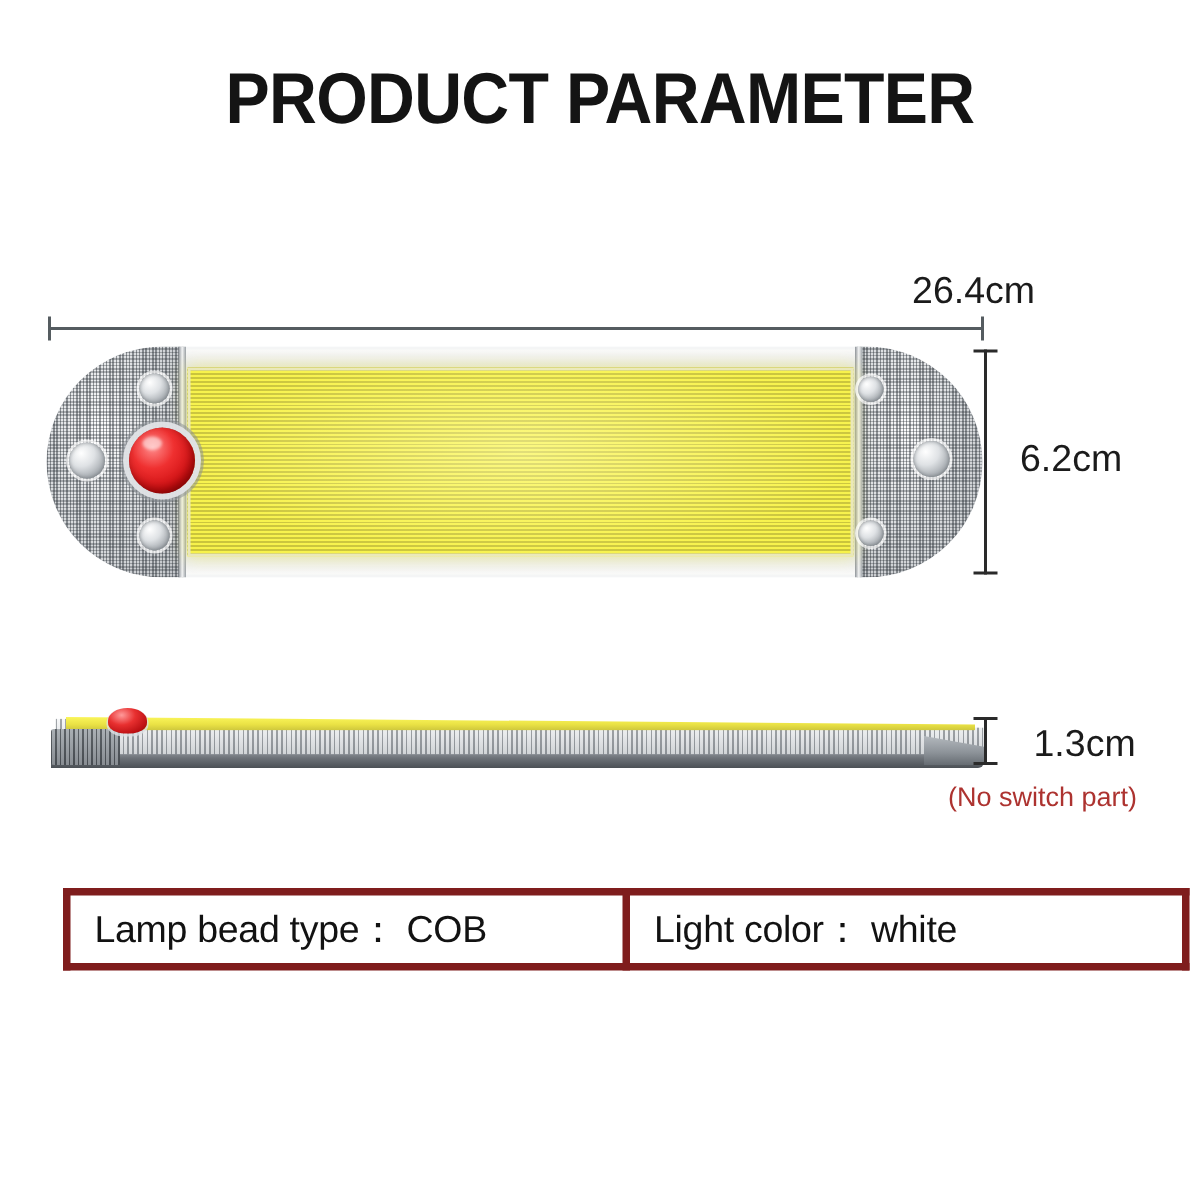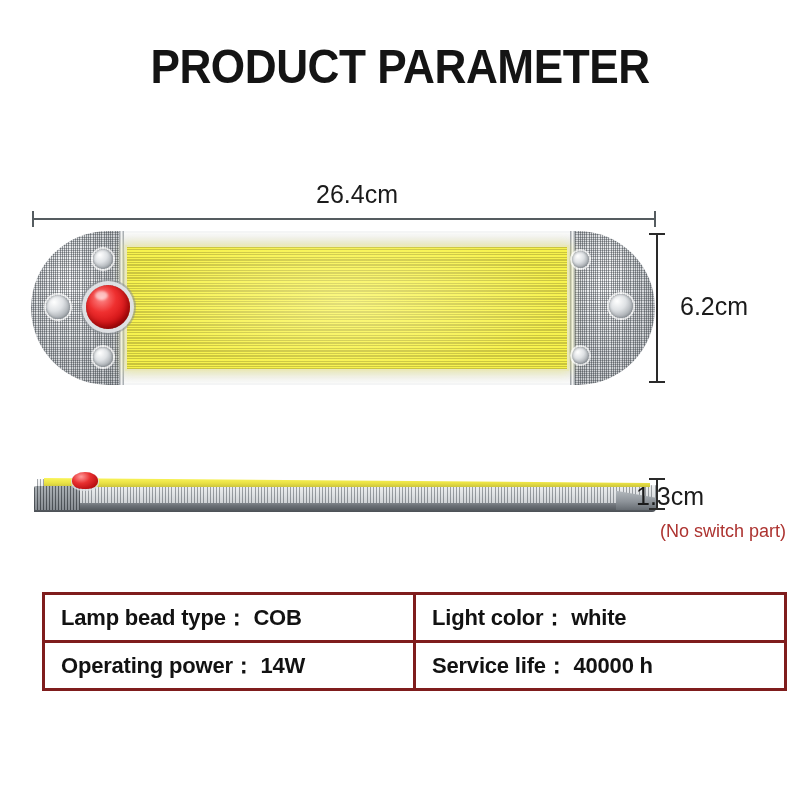--- a/index.html
+++ b/index.html
@@ -34,27 +34,27 @@
   }
 
   
   .dim-label {
     position: absolute;
     font-size: 25px;
     color: #1b1b1b;
     white-space: nowrap;
     letter-spacing: 0px;
   }
-  .dim-width-label { left: 12px; top: 180px; width: 690px; text-align: center; }
+  .dim-width-label { left: 0; top: 180px; width: 690px; text-align: right; }
   .dim-h1-label { left: 680px; top: 292px; }
-  .dim-h2-label { left: 636px; top: 482px; }
+  .dim-h2-label { left: 689px; top: 482px; }
 
   .note-red {
     position: absolute;
-    left: 660px;
+    left: 632px;
     top: 521px;
     font-size: 18px;
     color: #ad3330;
     white-space: nowrap;
   }
 
   
   .dimline-h {
     position: absolute;
     background: #555c60;
@@ -282,29 +282,28 @@
   
   .spec-table {
     position: absolute;
     left: 42px;
     top: 592px;
     width: 704px;
     border-collapse: collapse;
     table-layout: fixed;
   }
   .spec-table td {
-    border: 3px solid #7f1d1d;
+    border: 5px solid #7f1d1d;
     height: 45px;
     padding: 0 0 0 16px;
-    font-size: 22px;
+    font-size: 25px;
     color: #121212;
     white-space: nowrap;
     vertical-align: middle;
     letter-spacing: -0.2px;
-    font-weight: bold;
   }
   .spec-table td.col-a { width: 352px; }
   .spec-table td.col-b { width: 352px; }
 </style>
 </head>
 <body>
 
 <div class="page-title">PRODUCT PARAMETER</div>
 
 <div class="dim-label dim-width-label">26.4cm</div>
@@ -347,18 +346,14 @@
 <div class="dim-vline dim-h2-line"></div>
 <div class="dim-label dim-h2-label">1.3cm</div>
 <div class="note-red">(No switch part)</div>
 
 <table class="spec-table">
   <tbody>
     <tr>
       <td class="col-a">Lamp bead type： COB</td>
       <td class="col-b">Light color： white</td>
     </tr>
-    <tr>
-      <td class="col-a">Operating power： 14W</td>
-      <td class="col-b">Service life： 40000 h</td>
-    </tr>
   </tbody>
 </table>
 
 </body></html>

